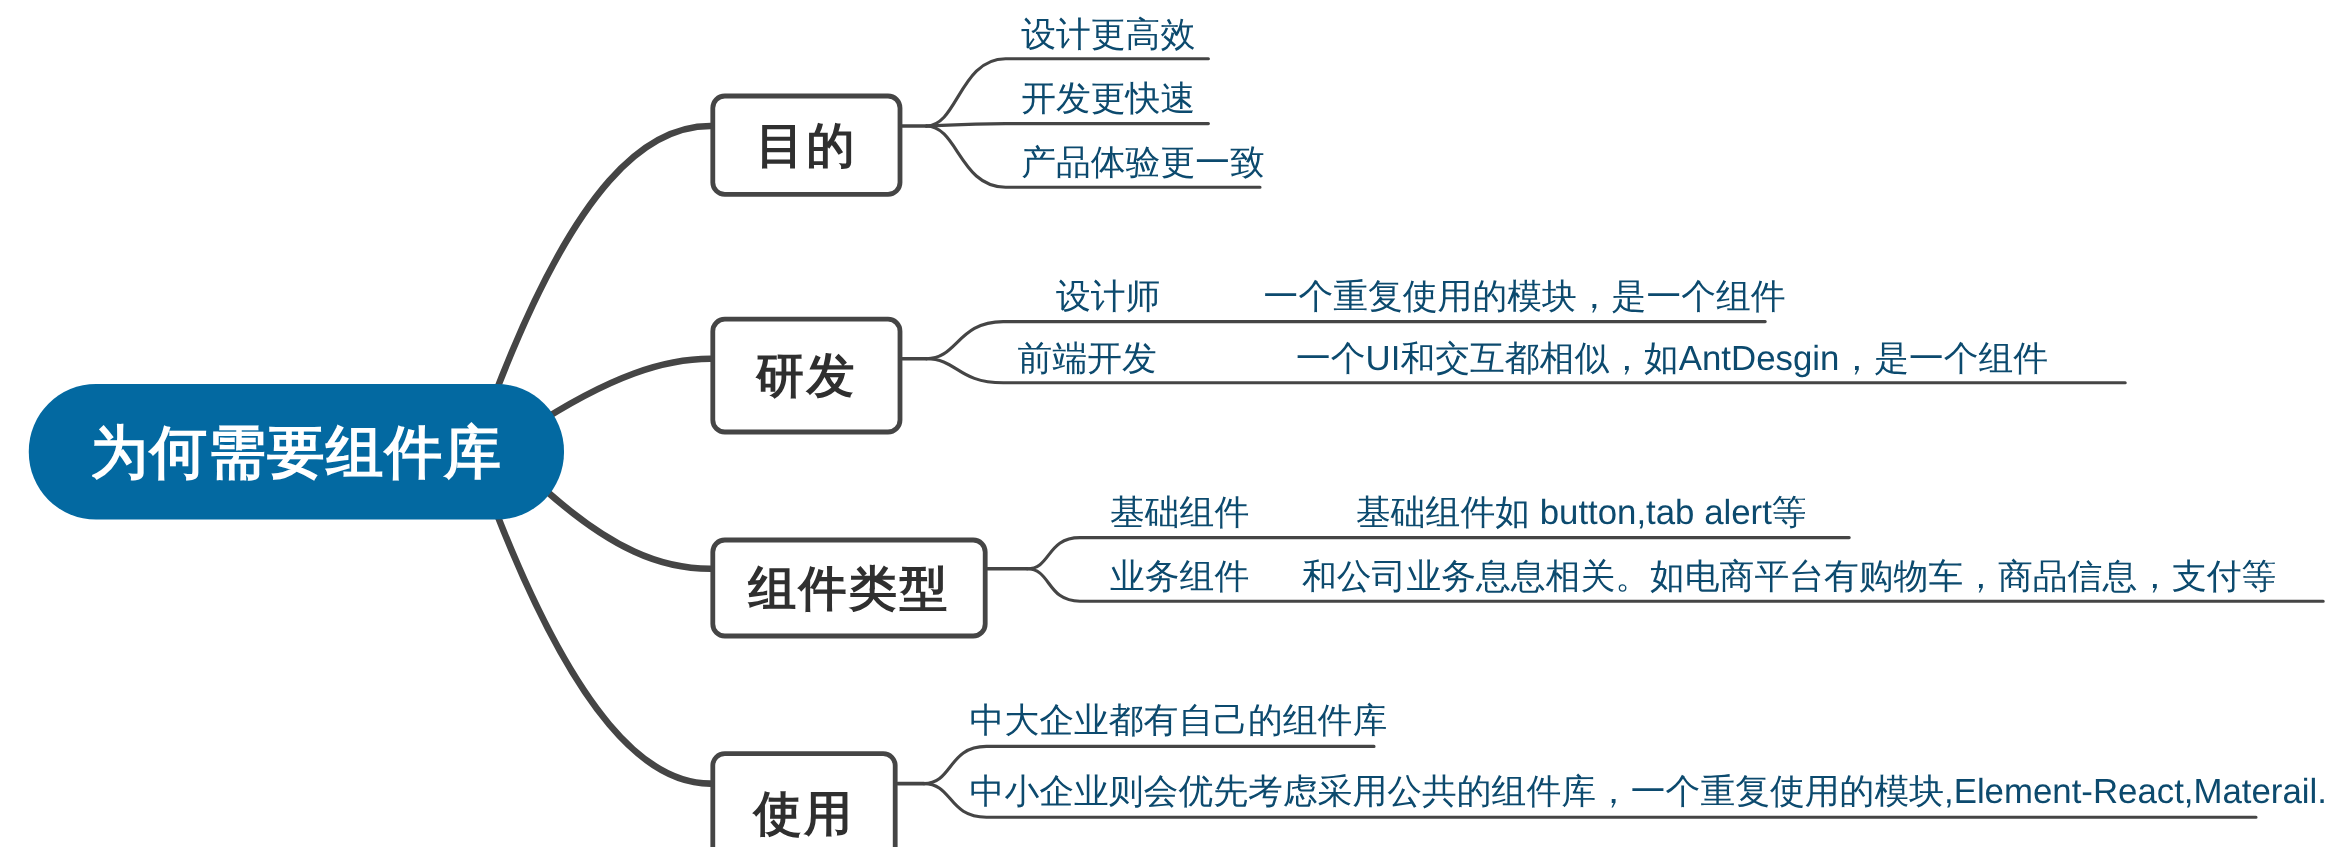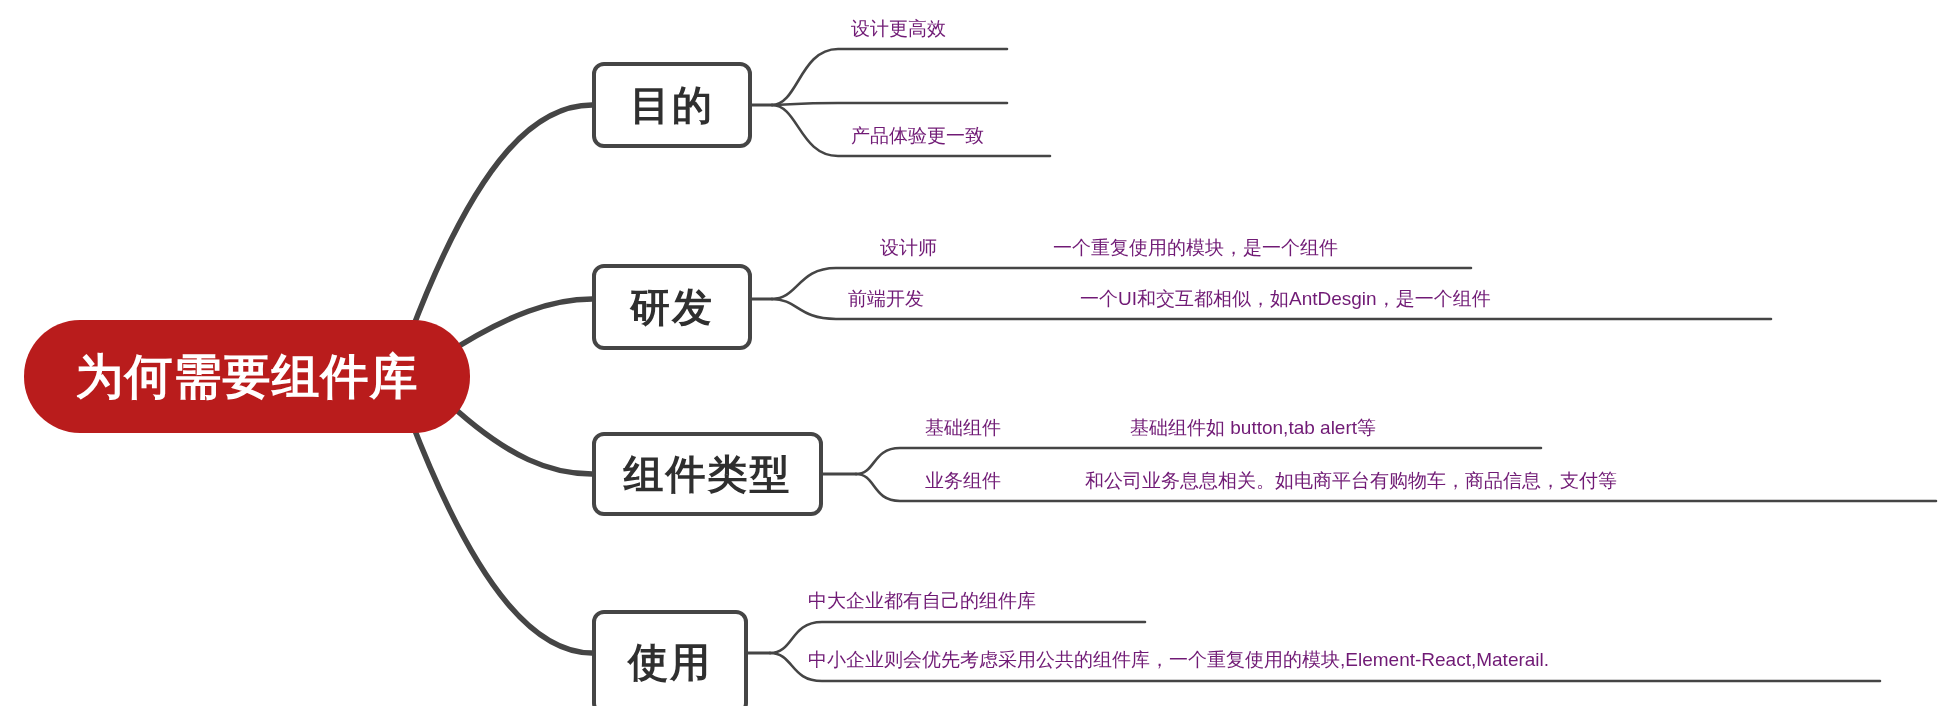--- a/index.html
+++ b/index.html
@@ -4,36 +4,37 @@
 <style>
   html,body{margin:0;padding:0;background:#ffffff;}
   body{font-family:"Liberation Sans","DejaVu Sans",sans-serif;}
   .canvas{position:relative;width:1942px;height:706px;background:#ffffff;overflow:hidden;}
   .connector-layer{position:absolute;left:0;top:0;width:1942px;height:706px;}
 
   .central-topic{
     position:absolute;left:24px;top:320px;width:446px;height:113px;
     border-radius:56px;display:flex;align-items:center;justify-content:center;
     font-size:48px;font-weight:bold;letter-spacing:1px;color:#ffffff;
-    background:#b91c1c;
+    background:#0369a1;
   }
   .branch-node{
     position:absolute;background:#ffffff;border:4px solid #454545;border-radius:12px;
     display:flex;align-items:center;justify-content:center;
     font-size:40px;font-weight:bold;color:#2f2f2f;letter-spacing:2px;
     box-sizing:border-box;
+    margin-top:16px;
   }
   .bn-purpose{left:592px;top:62px;width:160px;height:86px;}
-  .bn-rnd{left:592px;top:264px;width:160px;height:86px;text-align:right;}
+  .bn-rnd{left:592px;top:248px;width:160px;height:98px;text-align:right;}
   .bn-types{left:592px;top:432px;width:231px;height:84px;}
   .bn-usage{left:592px;top:610px;width:156px;height:105px;}
 
   .leaf-text{
     position:absolute;height:40px;line-height:40px;white-space:nowrap;
-    font-size:19px;color:#701a75;
+    font-size:29px;color:#0c4a6e;
   }
 </style>
 </head>
 <body>
 
 <div class="canvas">
 
   <svg class="connector-layer" width="1942" height="706" viewBox="0 0 1942 706" fill="none" stroke="#454545" stroke-linecap="round">
 
     <path stroke-width="5.5" d="M 410,335 C 480,150 540,105 592,105"></path>
@@ -60,20 +61,21 @@
   </svg>
 
   <div class="central-topic">为何需要组件库</div>
 
   <div class="branch-node bn-purpose">目的</div>
   <div class="branch-node bn-rnd">研发</div>
   <div class="branch-node bn-types">组件类型</div>
   <div class="branch-node bn-usage">使用</div>
 
   <div class="leaf-text" style="left:851px;top:9px">设计更高效</div>
+  <div class="leaf-text" style="left:851px;top:63px">开发更快速</div>
   <div class="leaf-text" style="left:851px;top:116px">产品体验更一致</div>
 
   <div class="leaf-text" style="left:880px;top:228px">设计师</div>
   <div class="leaf-text" style="left:1053px;top:228px">一个重复使用的模块，是一个组件</div>
   <div class="leaf-text" style="left:848px;top:279px">前端开发</div>
   <div class="leaf-text" style="left:1080px;top:279px">一个UI和交互都相似，如AntDesgin，是一个组件</div>
 
   <div class="leaf-text" style="left:925px;top:408px">基础组件</div>
   <div class="leaf-text" style="left:1130px;top:408px">基础组件如 button,tab alert等</div>
   <div class="leaf-text" style="left:925px;top:461px">业务组件</div>

